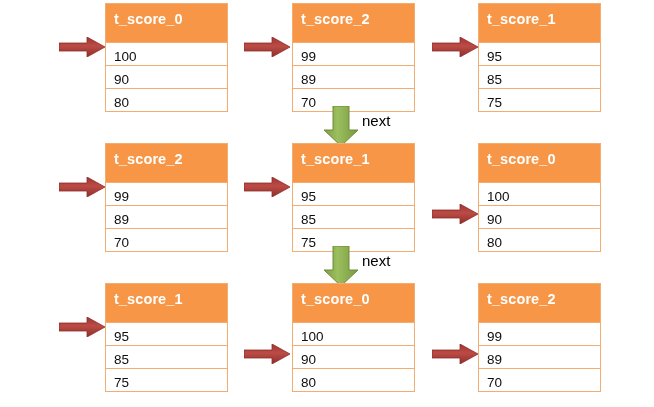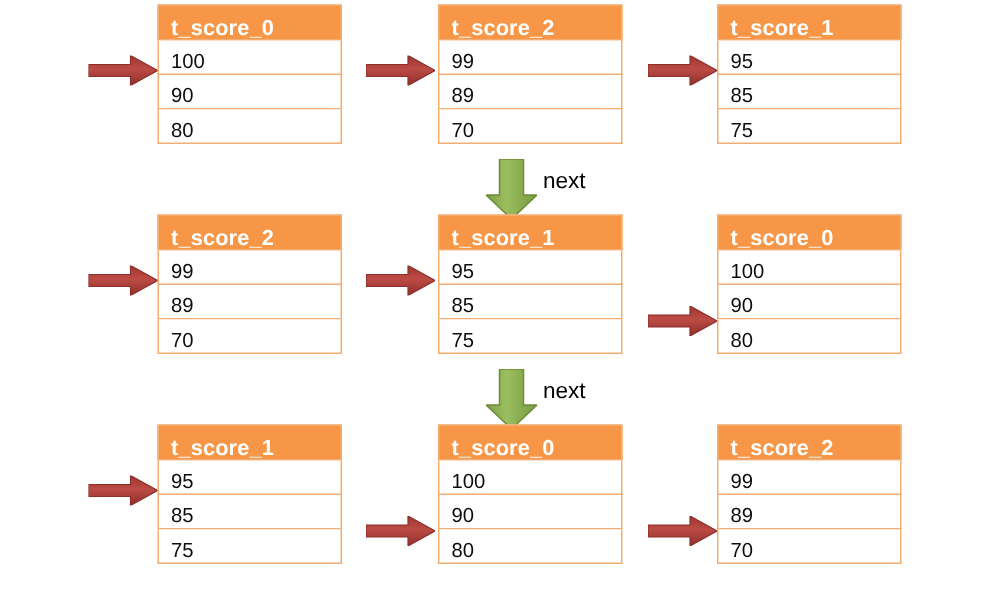--- a/index.html
+++ b/index.html
@@ -22,21 +22,21 @@
   }
 
   
   .tbl {
     position: absolute;
     width: 123px;
     box-sizing: border-box;
     background: #ffffff;
   }
   .tbl .hdr {
-    height: 24px;
+    height: 40px;
     line-height: 30px;
     background: #F79646;
     color: #ffffff;
     font-weight: bold;
     font-size: 14.5px;
     padding-left: 8px;
     box-sizing: border-box;
     border: 1px solid #F2AE72;
     letter-spacing: 0.1px;
     white-space: nowrap;

